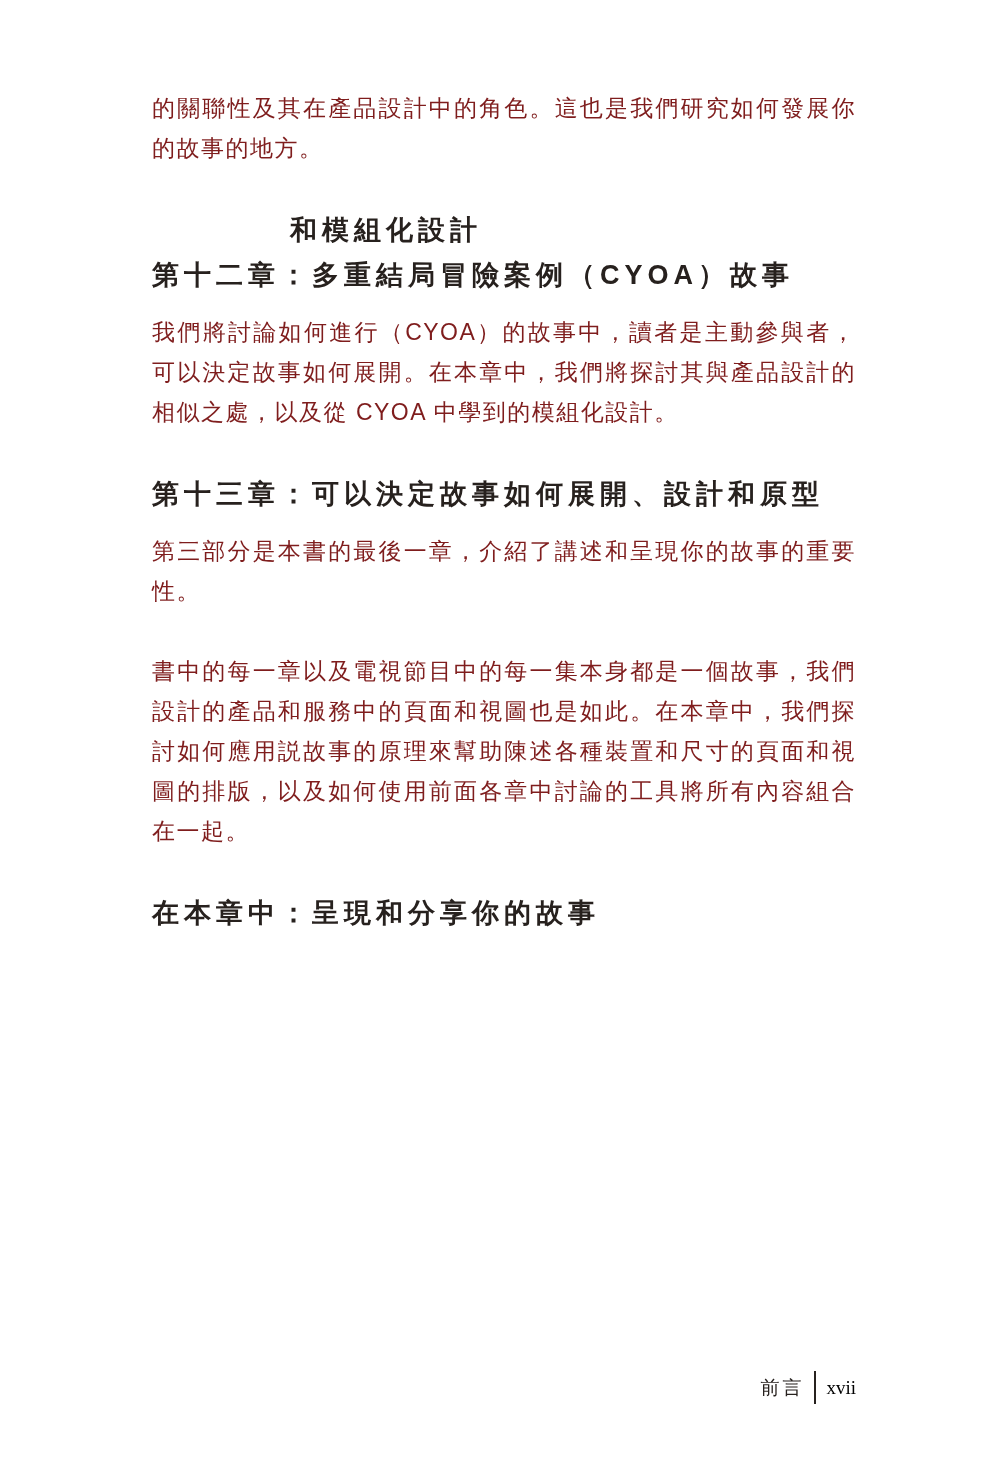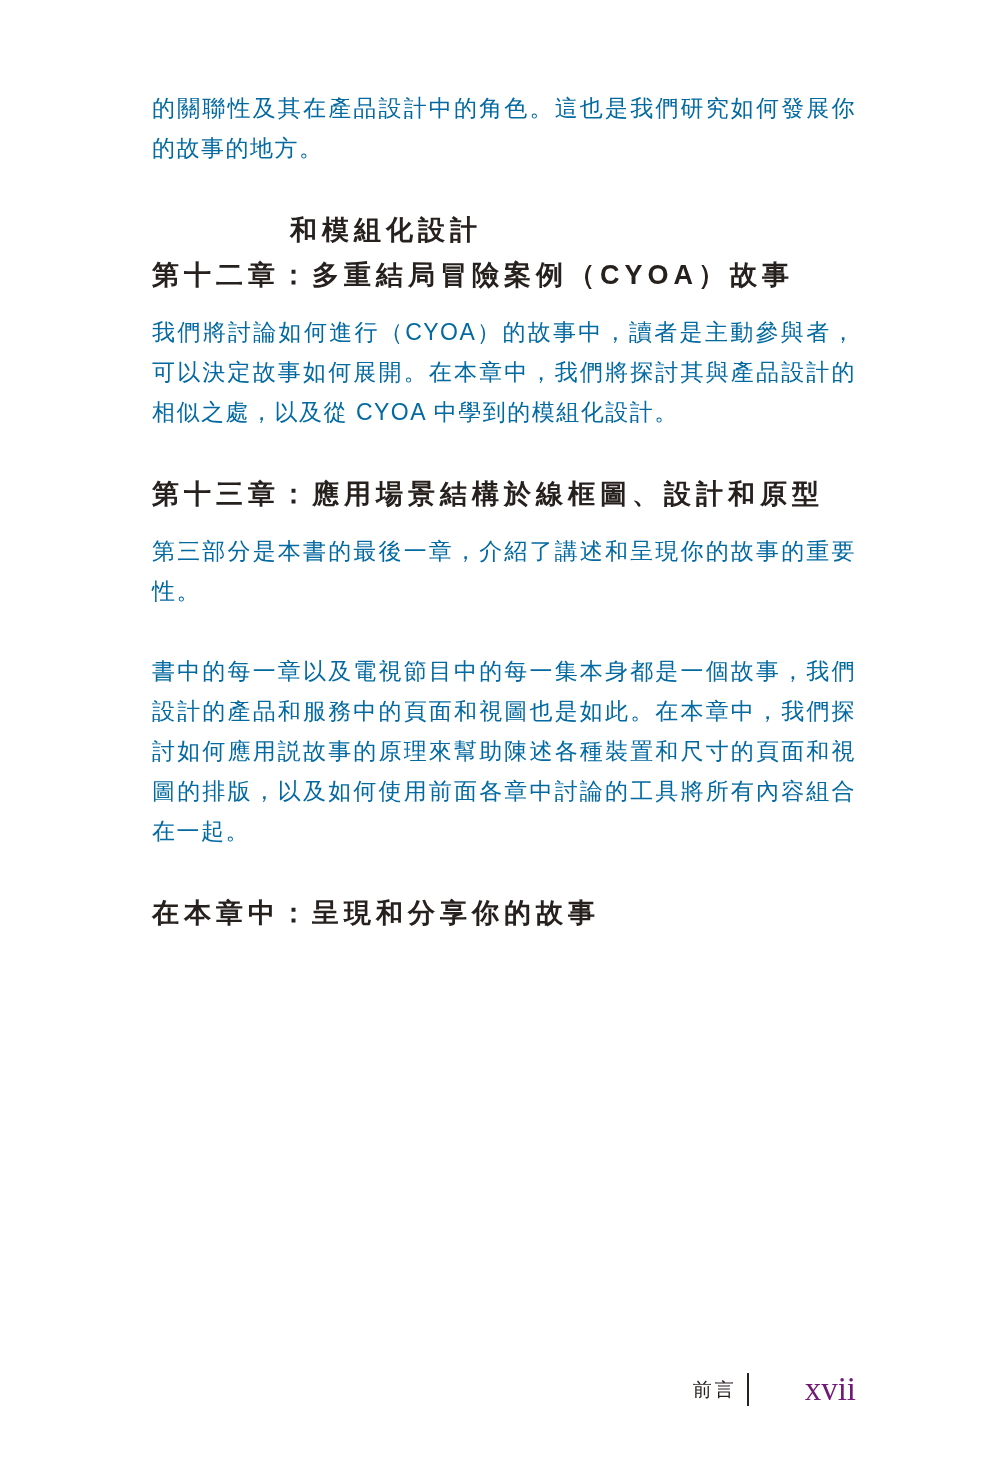--- a/index.html
+++ b/index.html
@@ -20,21 +20,21 @@
     left: 152px;
     top: 88px;
     width: 704px;
   }
   .body-text {
     margin: 0 0 40px 0;
     font-size: 23px;
     line-height: 40px;
     letter-spacing: 1.5px;
     text-align: justify;
-    color: #0369a1;
+    color: #7f1d1d;
   }
   .chapter-heading {
     margin: 36px 0 14px 0;
     font-size: 27px;
     line-height: 45px;
     font-weight: 700;
     letter-spacing: 5px;
     color: #27211e;
   }
   .heading-line { display: block; }
@@ -52,44 +52,43 @@
     letter-spacing: 3px;
     color: #27211e;
   }
   .footer-divider {
     width: 2px;
     height: 33px;
     background: #27211e;
   }
   .folio {
     font-family: "Liberation Serif", serif;
-    font-size: 33px;
-    color: #701a75;
-    margin-left: 46px;
+    font-size: 19px;
+    color: #000000;
   }
 </style>
 </head>
 <body>
 
 <div class="page">
   <main class="content">
 
     <p class="body-text">的關聯性及其在產品設計中的角色。這也是我們研究如何發展你的故事的地方。</p>
 
     <section>
       <h2 class="chapter-heading">
         <span class="heading-line indent">和模組化設計</span>
         <span class="heading-line">第十二章：多重結局冒險案例（CYOA）故事</span>
       </h2>
       <p class="body-text">我們將討論如何進行（CYOA）的故事中，讀者是主動參與者，可以決定故事如何展開。在本章中，我們將探討其與產品設計的相似之處，以及從 CYOA 中學到的模組化設計。</p>
     </section>
 
     <section>
       <h2 class="chapter-heading">
-        <span class="heading-line">第十三章：應用場景結構於線框圖、設計和原型</span>
+        <span class="heading-line">第十三章：可以決定故事如何展開、設計和原型</span>
       </h2>
       <p class="body-text">第三部分是本書的最後一章，介紹了講述和呈現你的故事的重要性。</p>
       <p class="body-text">書中的每一章以及電視節目中的每一集本身都是一個故事，我們設計的產品和服務中的頁面和視圖也是如此。在本章中，我們探討如何應用説故事的原理來幫助陳述各種裝置和尺寸的頁面和視圖的排版，以及如何使用前面各章中討論的工具將所有內容組合在一起。</p>
     </section>
 
     <section>
       <h2 class="chapter-heading">
         <span class="heading-line">在本章中：呈現和分享你的故事</span>
       </h2>
     </section>

